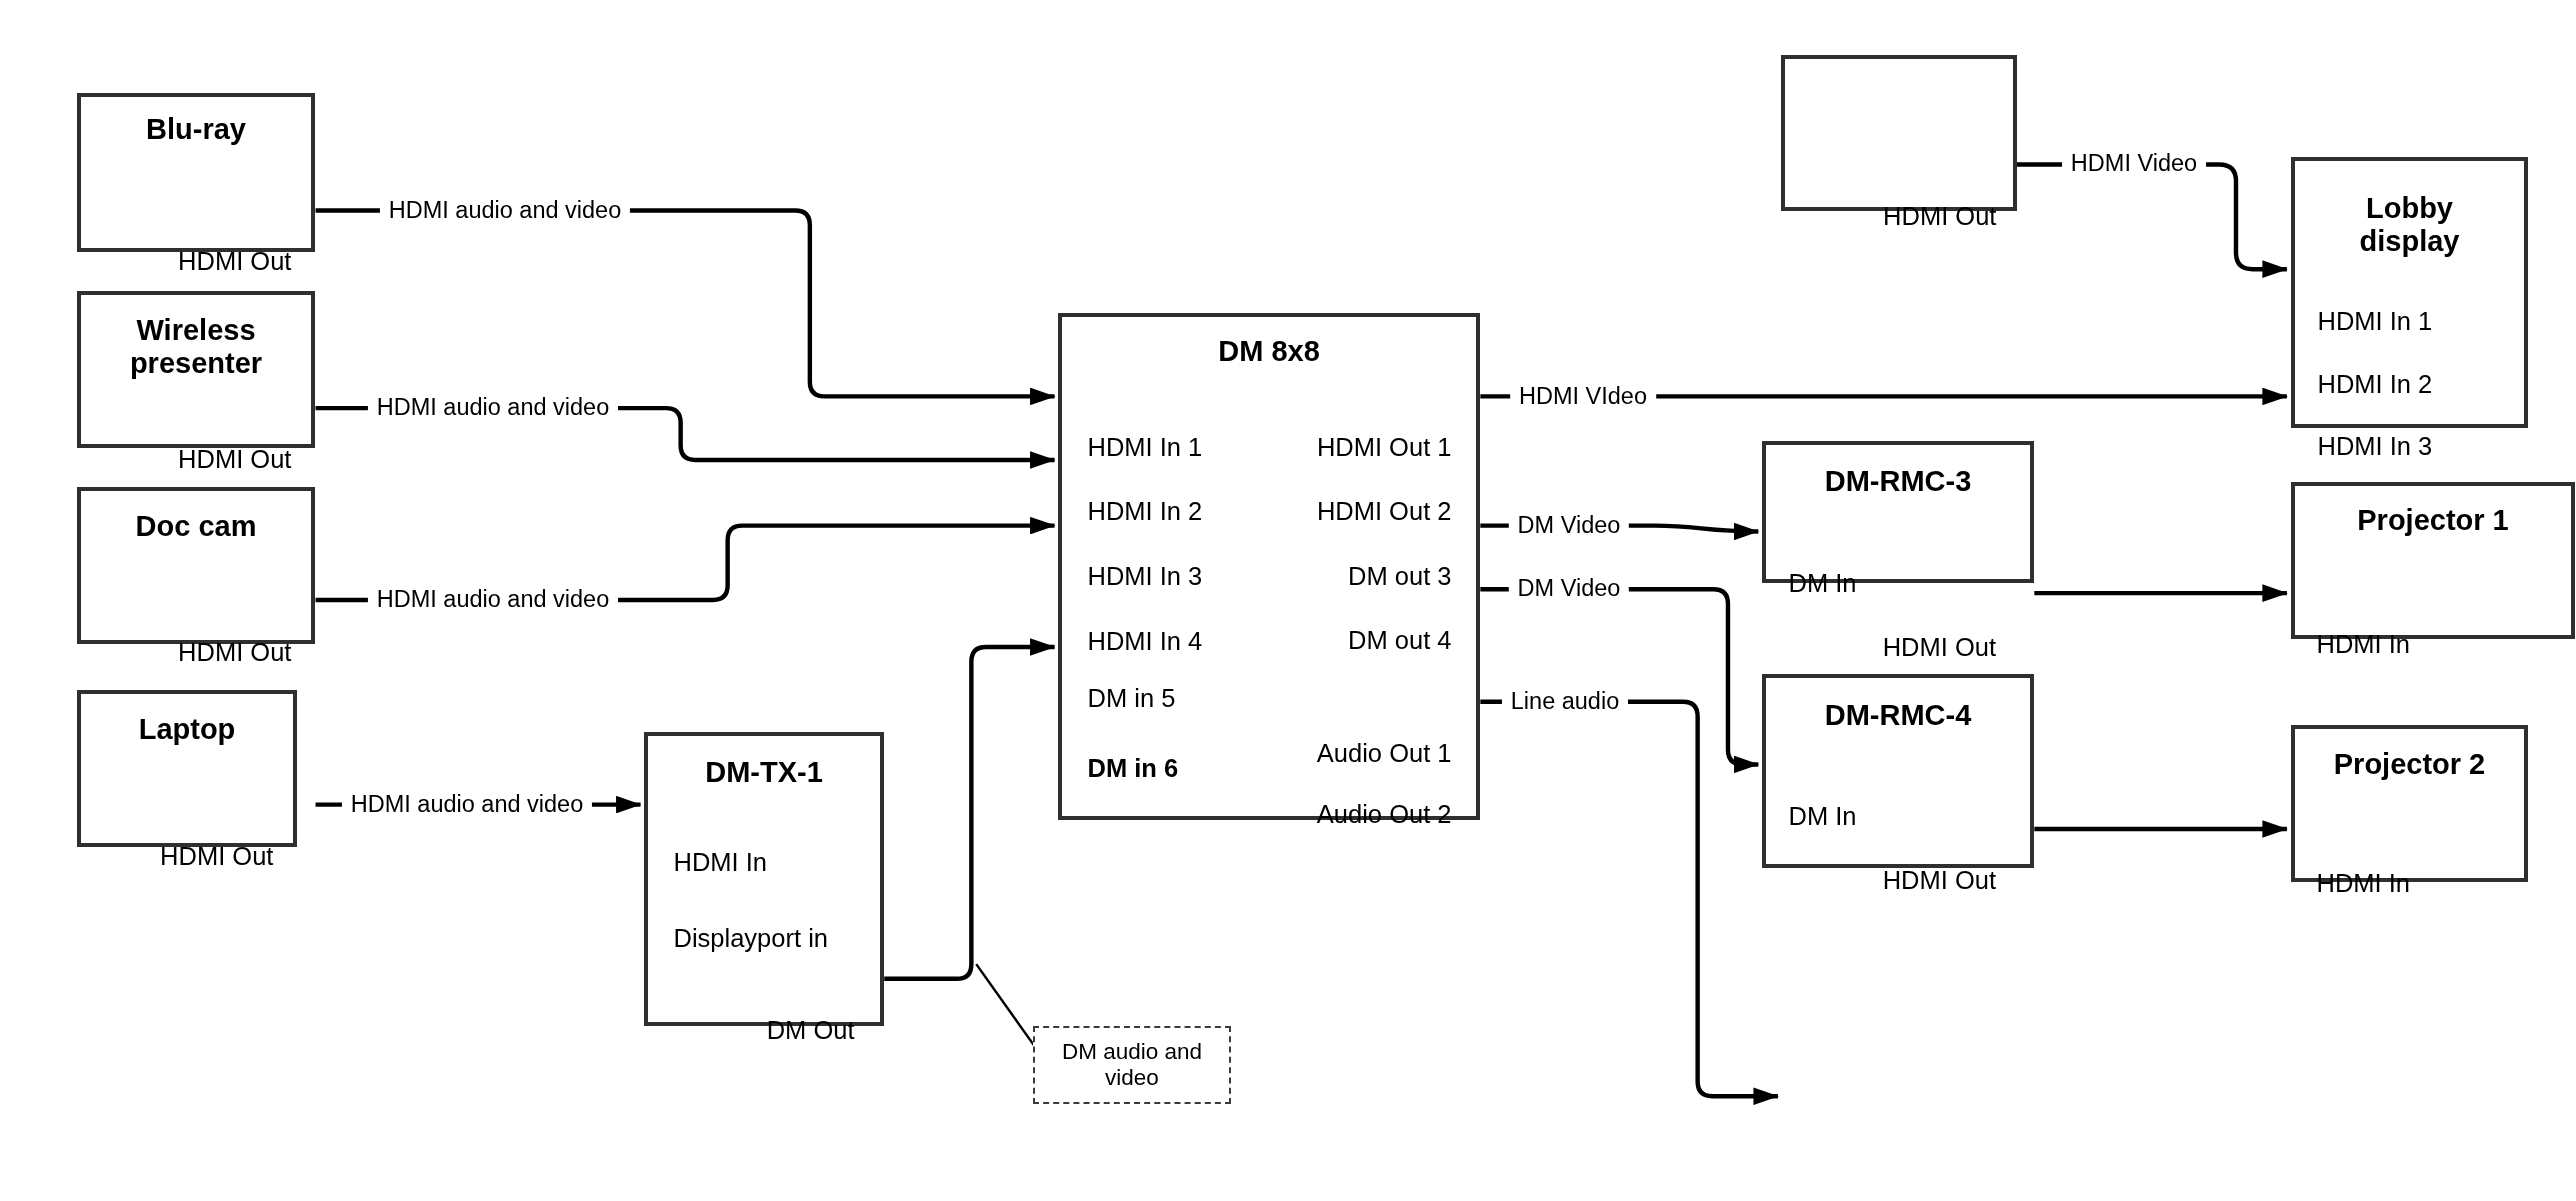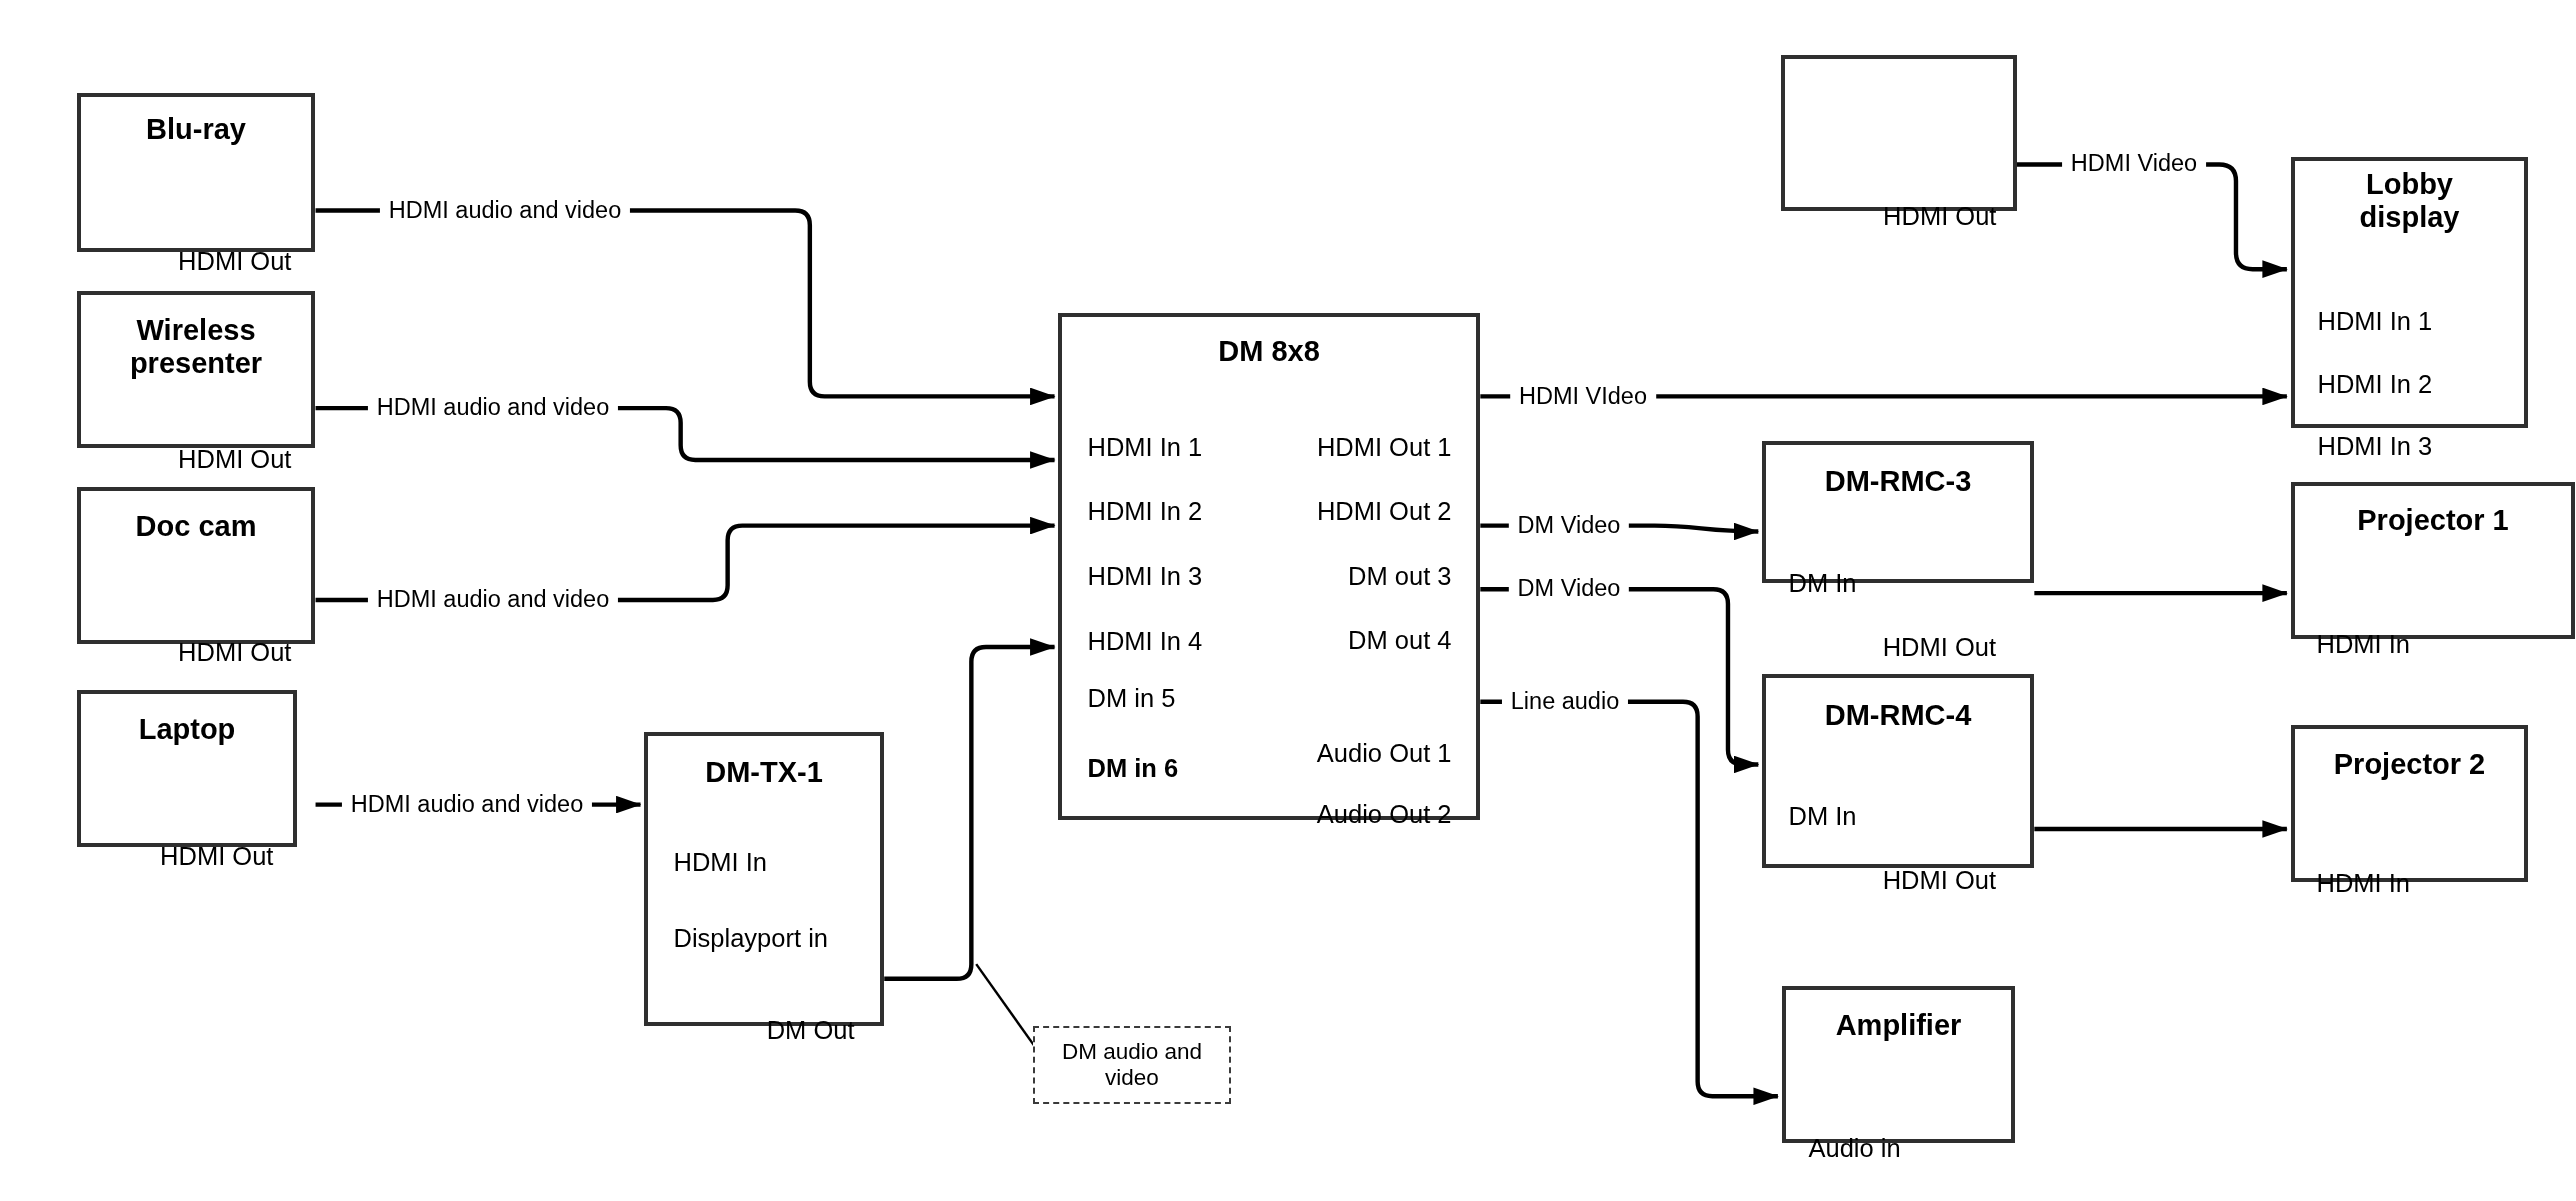--- a/index.html
+++ b/index.html
@@ -90,21 +90,21 @@
     <div class="port r" style="right:24.5px;top:276px;">DM out 4</div>
     <div class="port r" style="right:24.5px;top:389px;">Audio Out 1</div>
     <div class="port r" style="right:24.5px;top:450px;">Audio Out 2</div>
   </div>
 
   <div class="node" style="left:1781px;top:55px;width:236px;height:156px;">
     <div class="port r" style="right:16.6px;top:110px;">HDMI Out</div>
   </div>
 
   <div class="node" style="left:2291px;top:157px;width:237px;height:271px;">
-    <div class="title twoline" style="top:40px;">
+    <div class="title twoline" style="top:64px;">
       <div>Lobby</div>
       <div>display</div>
     </div>
     <div class="port" style="left:22.5px;top:113px;">HDMI In 1</div>
     <div class="port" style="left:22.5px;top:176px;">HDMI In 2</div>
     <div class="port" style="left:22.5px;top:238px;">HDMI In 3</div>
   </div>
 
   <div class="node" style="left:1762px;top:441px;width:272px;height:142px;">
     <div class="title" style="top:36px;">DM-RMC-3</div>
@@ -121,24 +121,20 @@
     <div class="title" style="top:37px;">DM-RMC-4</div>
     <div class="port" style="left:22.5px;top:91px;">DM In</div>
     <div class="port r" style="right:34px;top:155px;">HDMI Out</div>
   </div>
 
   <div class="node" style="left:2291px;top:725px;width:237px;height:157px;">
     <div class="title" style="top:35px;">Projector 2</div>
     <div class="port" style="left:21.5px;top:107px;">HDMI In</div>
   </div>
 
-  <div class="node" style="left:1782px;top:986px;width:233px;height:157px;">
-    <div class="title" style="top:35px;">Amplifier</div>
-    <div class="port" style="left:22.5px;top:111px;">Audio in</div>
-  </div>
 
   <div class="edge-label" style="left:505px;top:211px;">HDMI audio and video</div>
   <div class="edge-label" style="left:493px;top:408px;">HDMI audio and video</div>
   <div class="edge-label" style="left:493px;top:600px;">HDMI audio and video</div>
   <div class="edge-label" style="left:467px;top:805px;">HDMI audio and video</div>
   <div class="edge-label" style="left:1583px;top:397px;">HDMI VIdeo</div>
   <div class="edge-label" style="left:1569px;top:526px;">DM Video</div>
   <div class="edge-label" style="left:1569px;top:589px;">DM Video</div>
   <div class="edge-label" style="left:1565px;top:702px;">Line audio</div>
   <div class="edge-label" style="left:2134px;top:164px;">HDMI Video</div>

